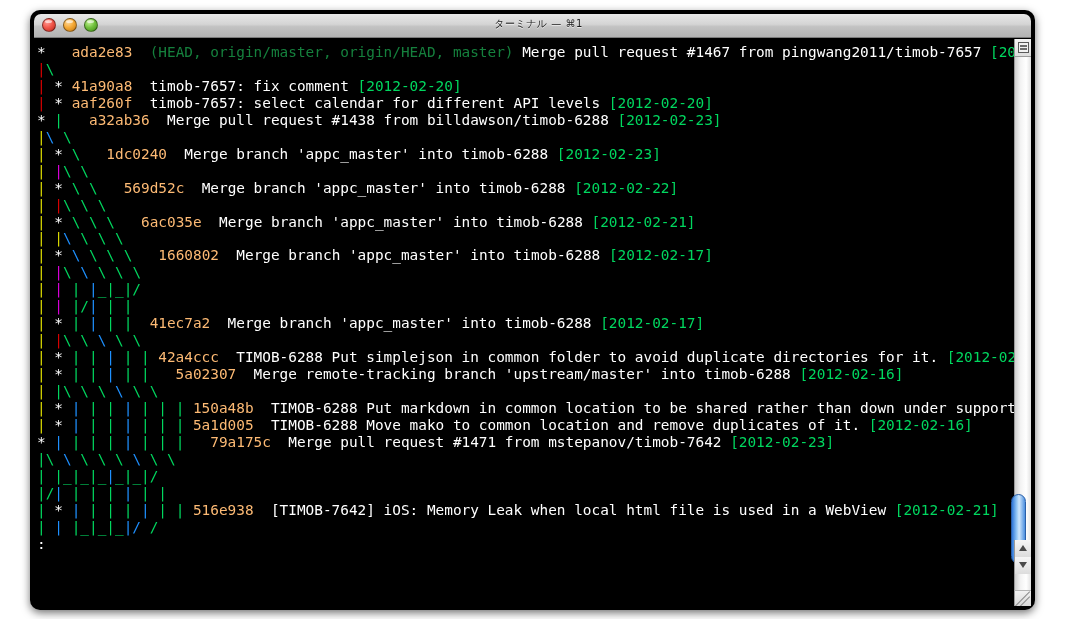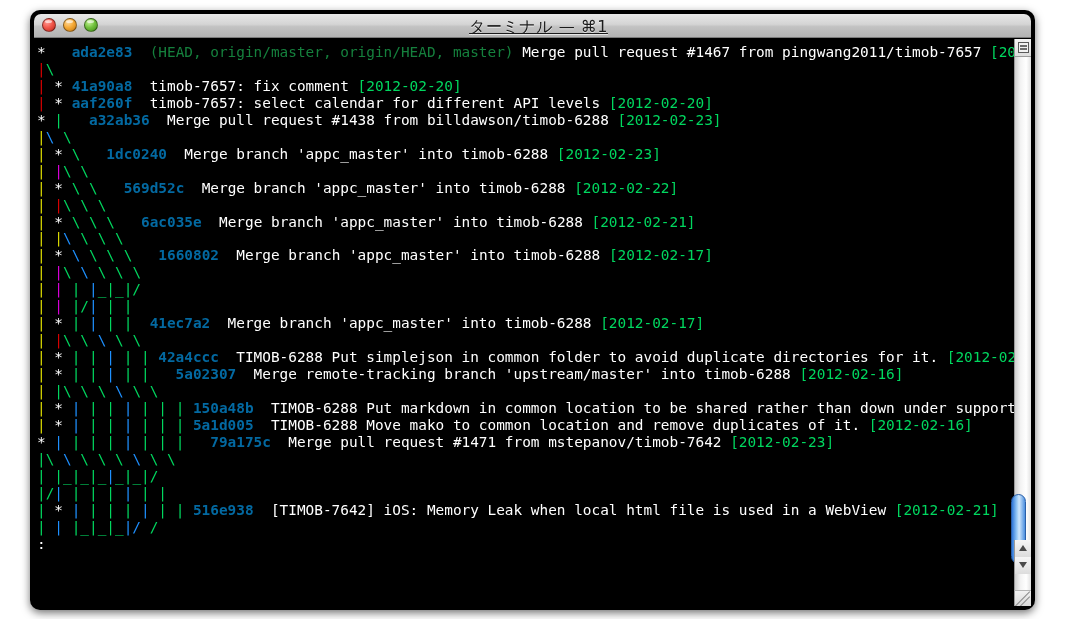--- a/index.html
+++ b/index.html
@@ -64,25 +64,24 @@
     margin: 1px 0 0 2px;
     border-radius: 50%;
     background: rgba(255,255,255,0.6);
   }
   #window-title {
     position: absolute;
     left: 12px; right: 0;
     top: 3px;
     text-align: center;
     font-family: "DejaVu Sans", sans-serif;
-    font-size: 16px;
+    font-size: 10px;
     color: #1b1b1b;
     text-shadow: 0 1px 0 rgba(255,255,255,0.65);
     letter-spacing: 0.5px;
-    text-decoration: underline;
   }
 
   
   #terminal-body {
     position: absolute;
     left: 4px;
     top: 29px;
     width: 980px;
     height: 567px;
     background: #000000;
@@ -102,21 +101,21 @@
   #terminal-text span { white-space: pre; }
 
   
   .c-white   { color: #ffffff; }
   .c-yellow  { color: #d7d700; }
   .c-green   { color: #00d75f; }
   .c-cyan    { color: #15803d; }
   .c-blue    { color: #1e90ff; }
   .c-magenta { color: #d700d7; }
   .c-red     { color: #d70000; }
-  .c-boldyel { color: #0369a1; font-weight: bold; }
+  .c-boldyel { color: #fdba74; font-weight: normal; }
 
   
   #scrollbar {
     position: absolute;
     right: 4px;
     top: 29px;
     width: 17px;
     height: 567px;
     background: linear-gradient(to right, #cfcfcf 0%, #f3f3f3 35%, #ffffff 70%, #e2e2e2 100%);
     border-left: 1px solid #9a9a9a;

